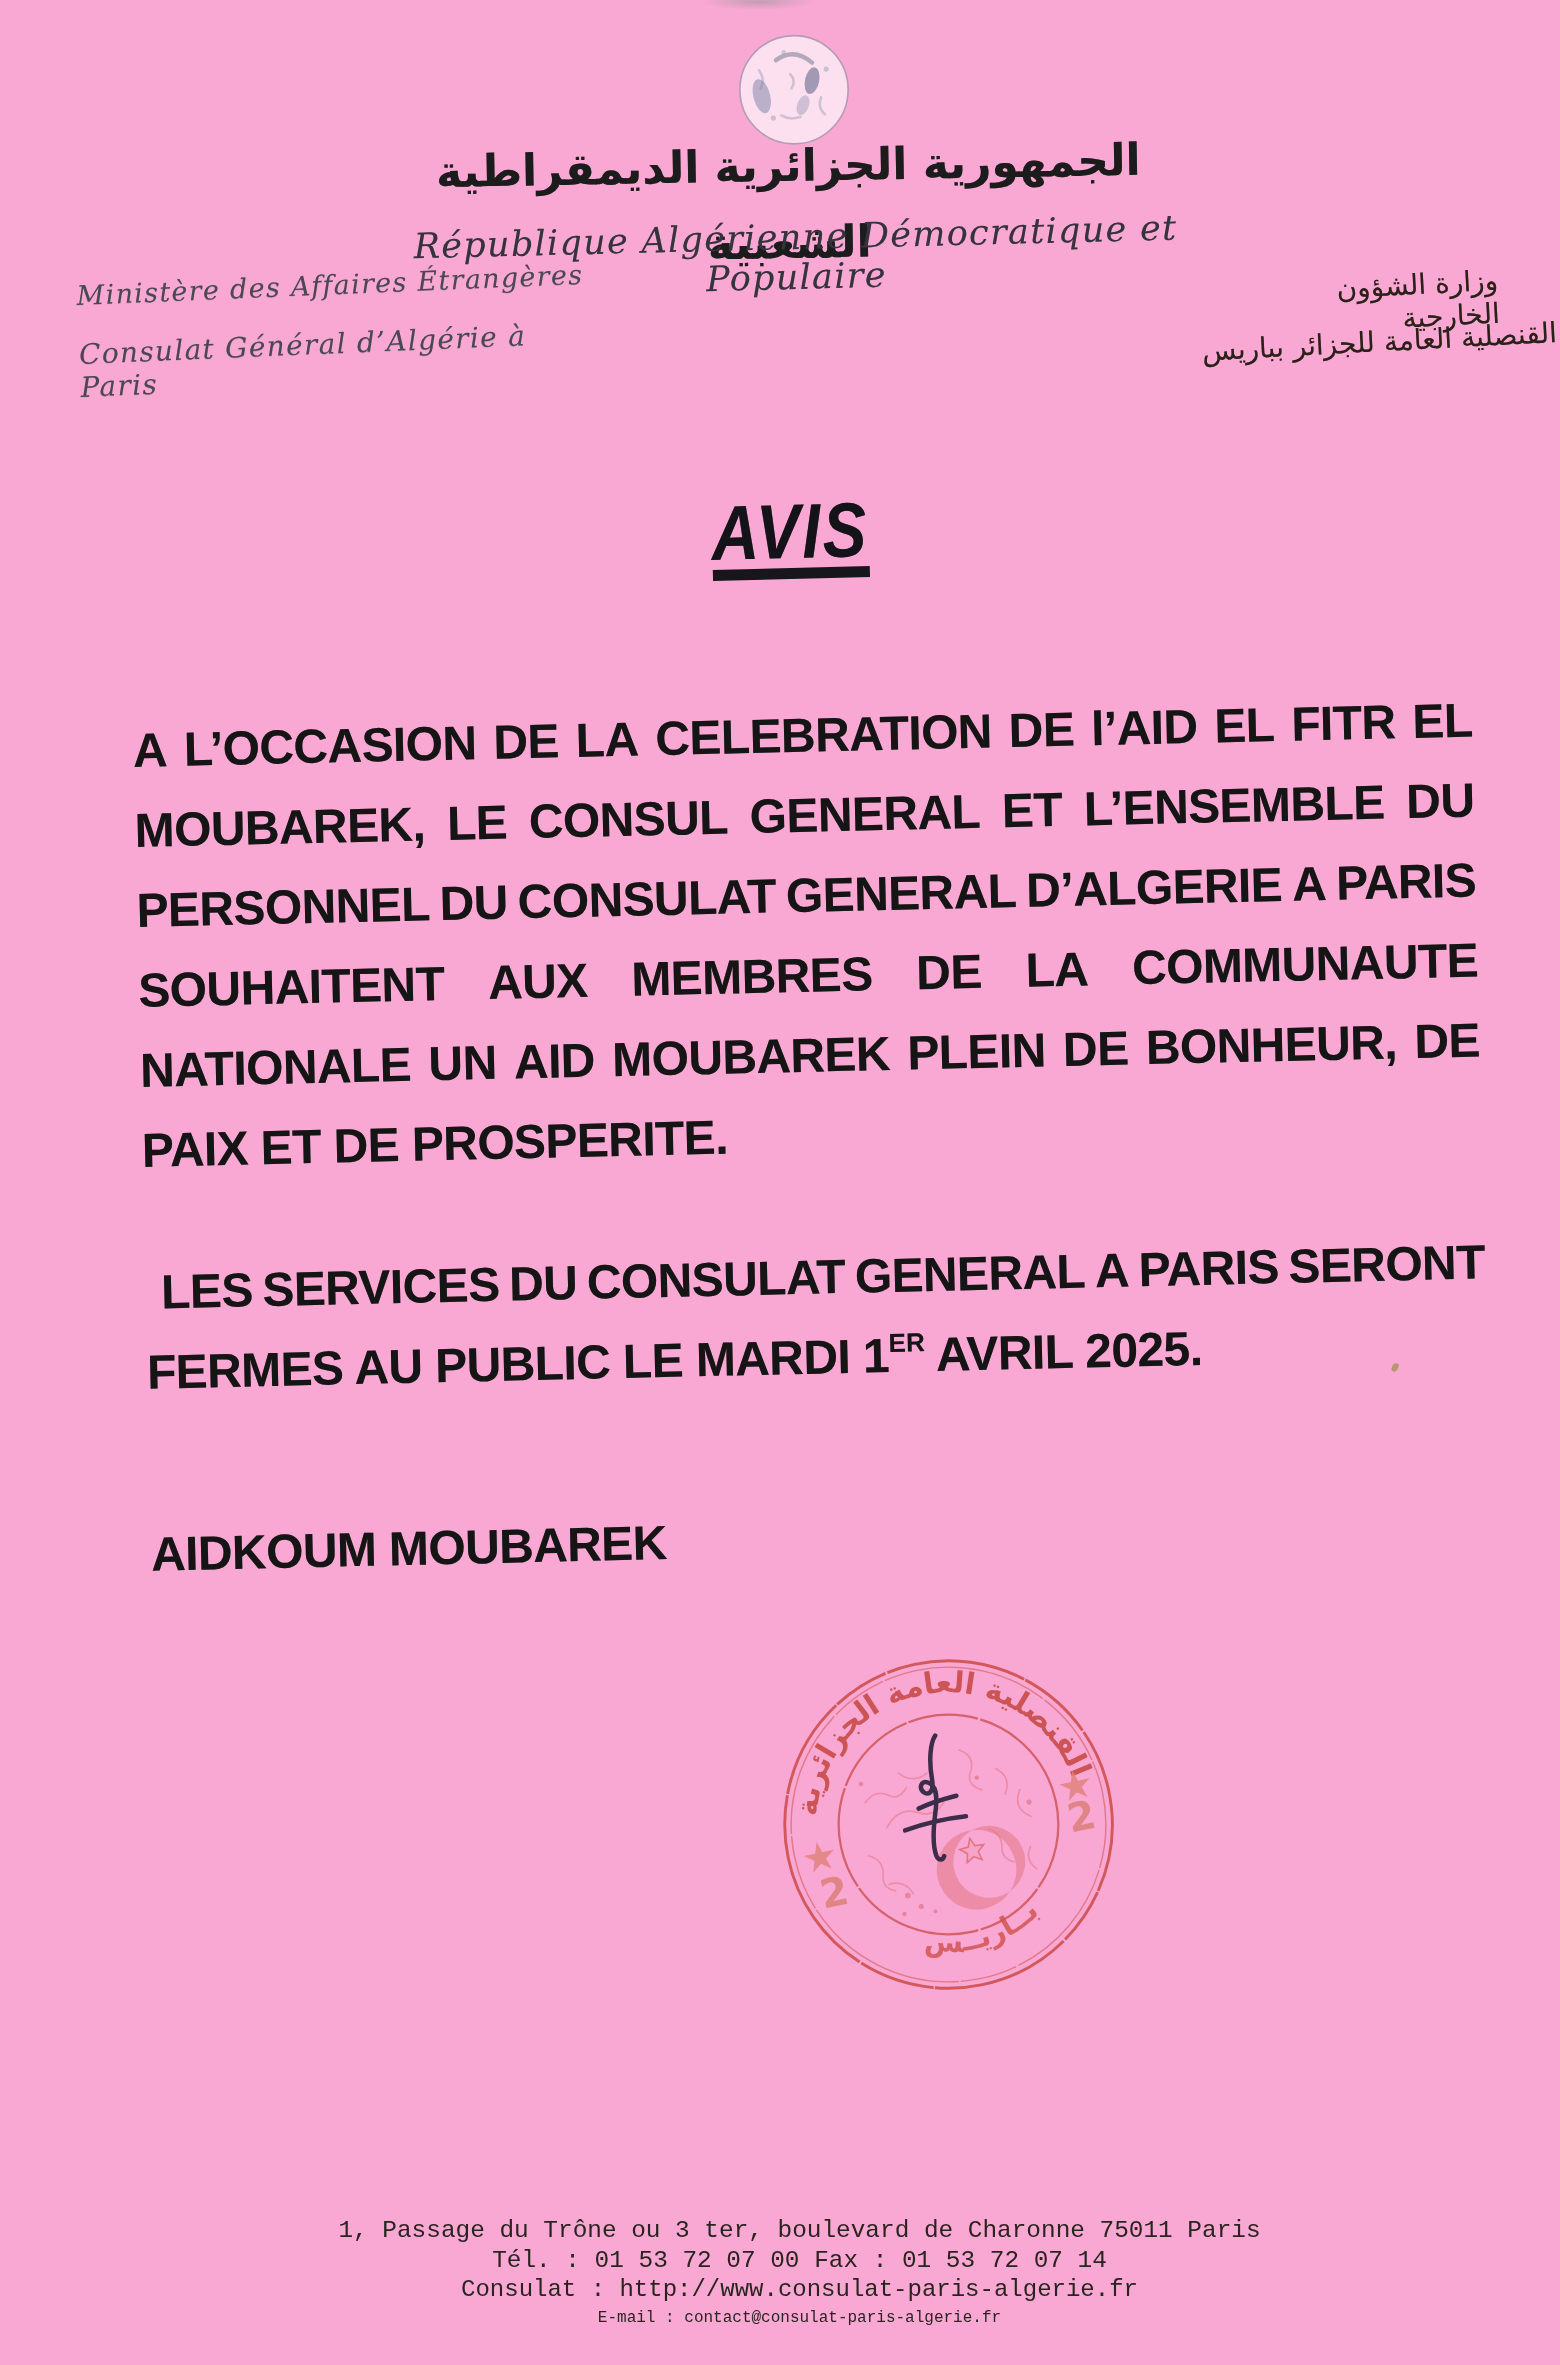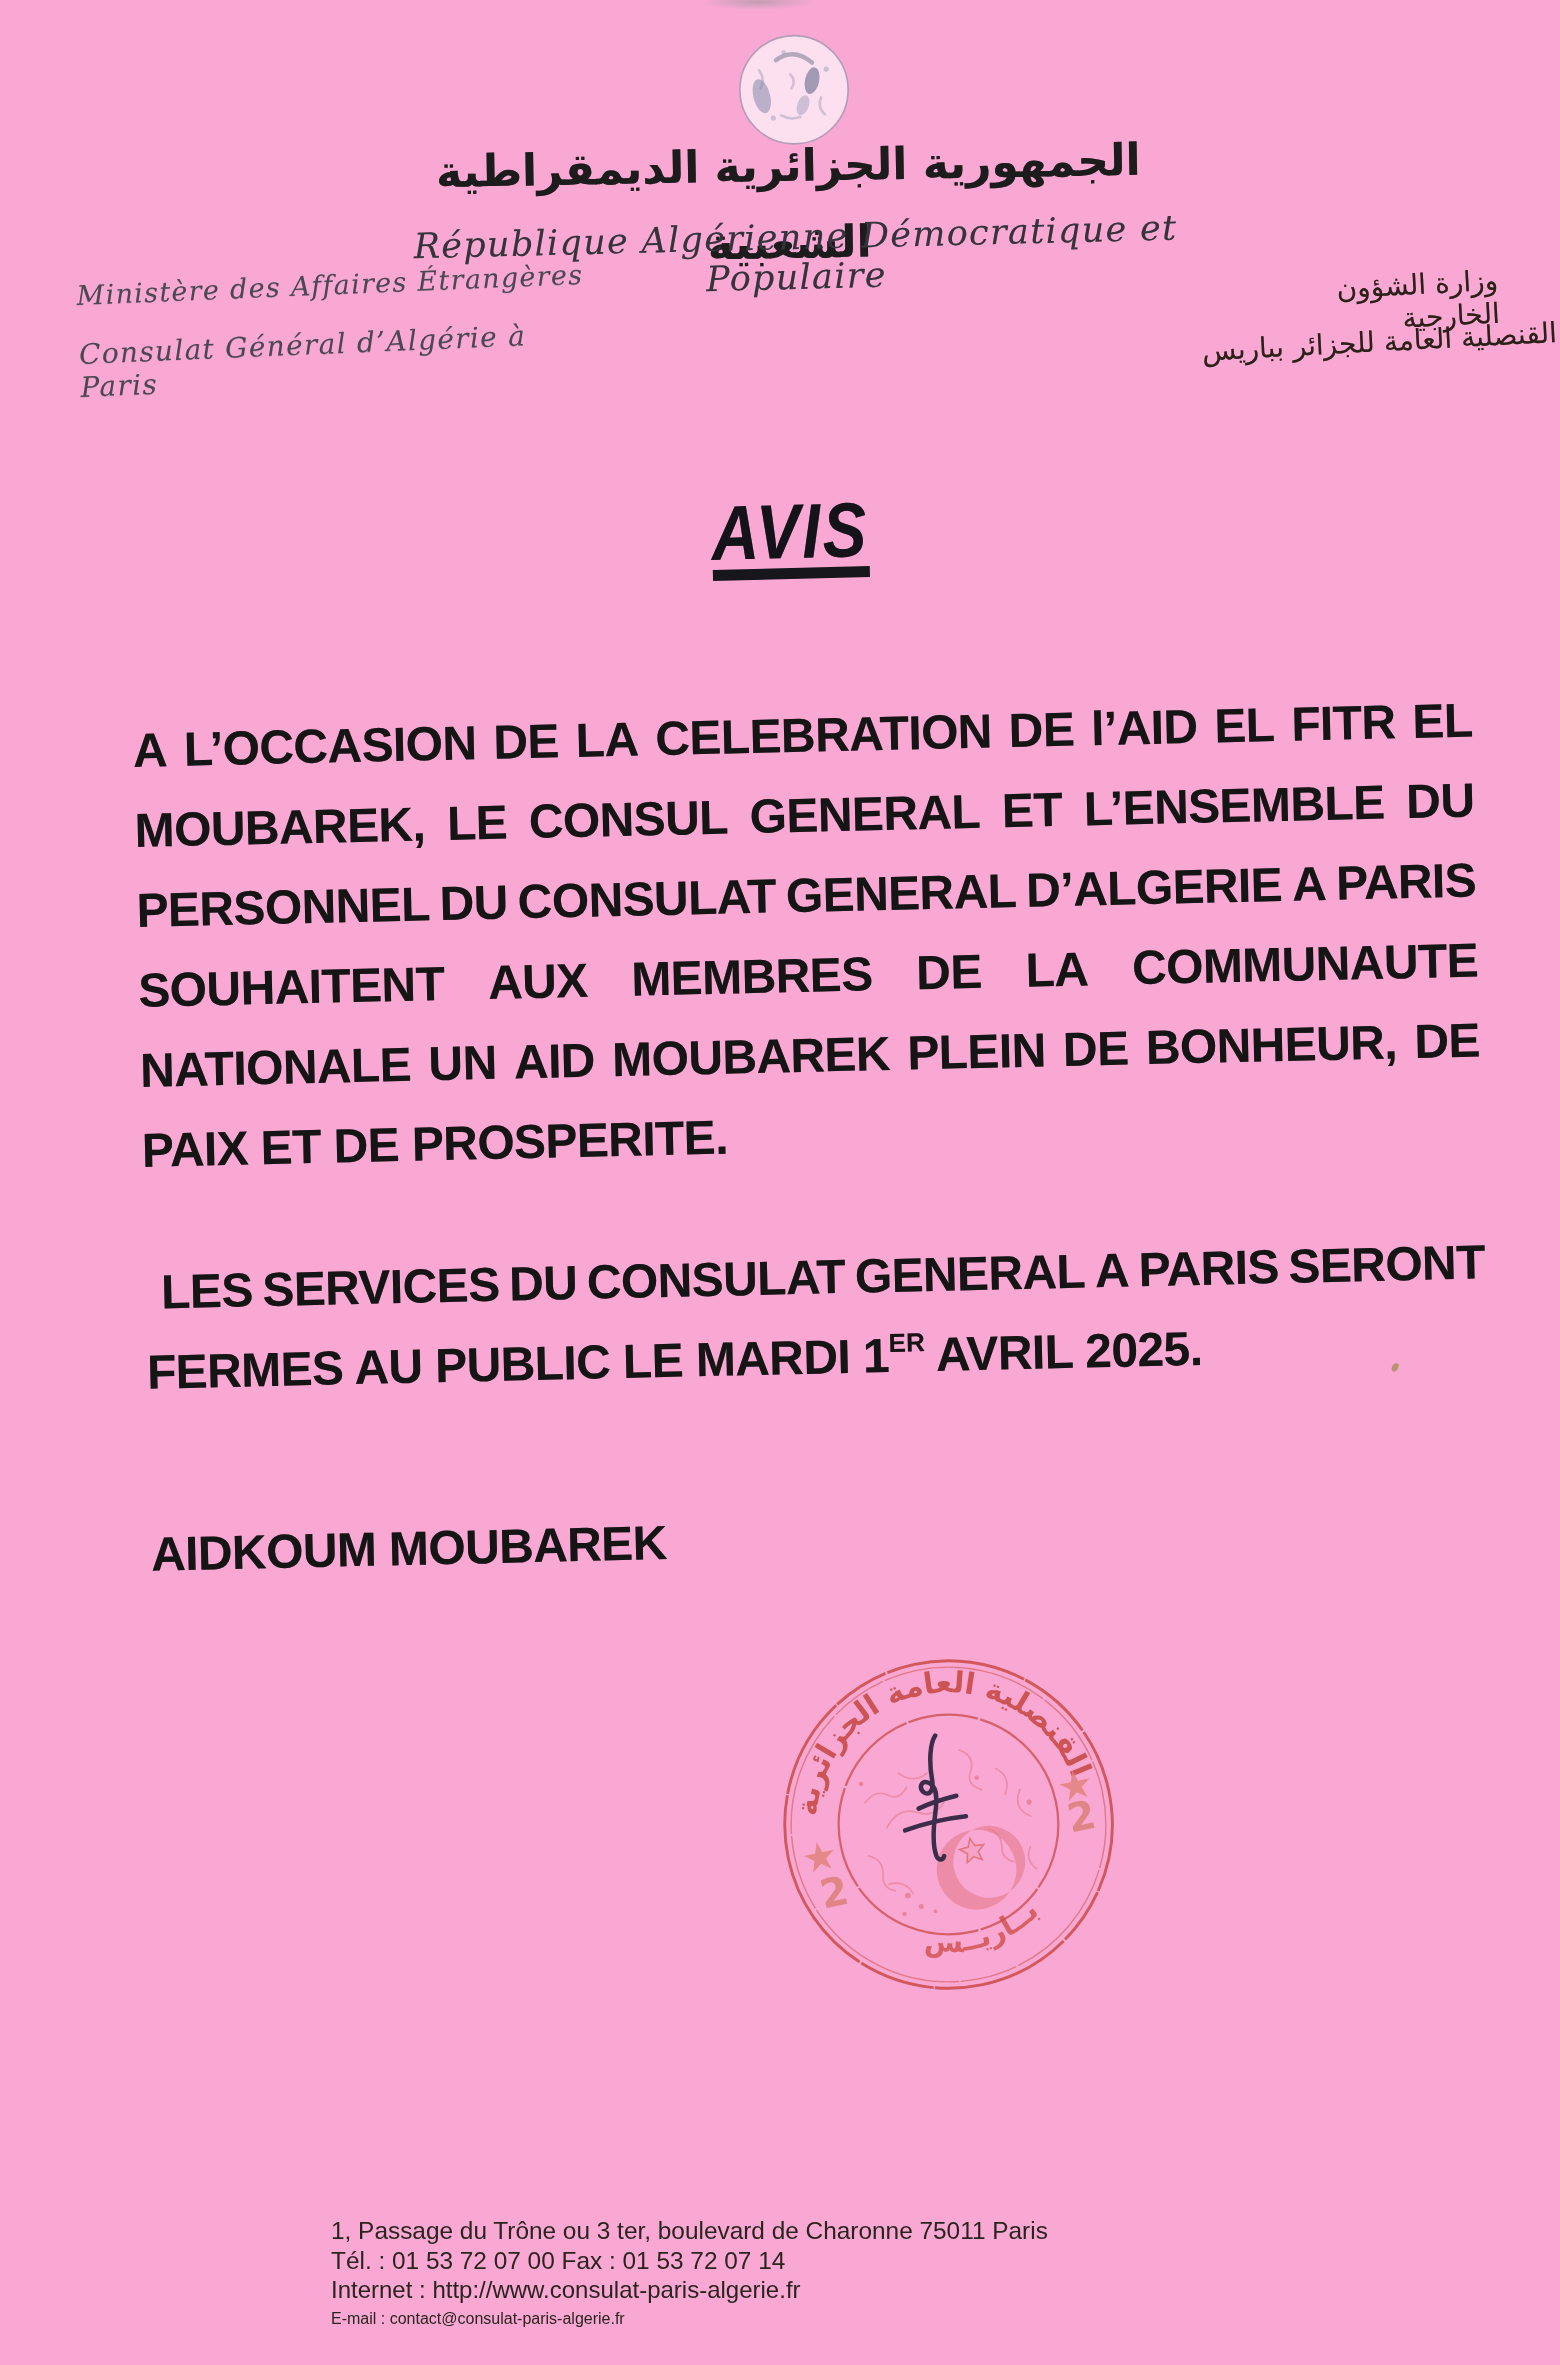--- a/index.html
+++ b/index.html
@@ -62,22 +62,22 @@
   .gap-par{margin-top:62px;}
   .gap-close{margin-top:102px;}
   .supscript{font-size:26px; letter-spacing:0; position:relative; top:-20.5px;}
   .speck{position:absolute; left:1392px; top:1363px; width:6.4px; height:9px;
     border-radius:60% 40% 50% 50%; background:#a98f55; opacity:.8; transform:rotate(25deg);}
   
   .stamp{position:absolute; left:743px; top:1619px; width:411px; height:411px;}
   .signature{position:absolute; left:894px; top:1724px; width:85px; height:150px;}
   
   .footer{
-    position:absolute; left:331px; top:2216px; width:937px; text-align:left;
-    color:#2a241f; font-family:Liberation Sans, sans-serif;
+    position:absolute; left:331px; top:2216px; width:937px; text-align:center;
+    color:#2a241f; font-family:Liberation Mono, monospace;
   }
   .footer .f1{font-size:24.4px; line-height:29.5px;}
   .footer .f2{font-size:24.4px; line-height:29.5px;}
   .footer .f3{font-size:24px; line-height:29px;}
   .footer .f4{font-size:16px; line-height:29px;}
 </style>
 </head>
 <body>
 
 <div class="page">
@@ -235,18 +235,18 @@
     <g fill="none" stroke="#2c2340" stroke-width="7" stroke-linecap="round" opacity=".92">
       <path d="M 64,18 C 56,30 54,58 59,86 C 62,103 56,112 47,107 C 38,101 41,88 52,91 C 66,95 68,112 64,140 C 60,172 62,196 66,206 C 69,213 76,213 78,206"></path>
       <path d="M 17,166 C 45,156 85,147 112,144"></path>
       <path d="M 38,132 C 55,124 77,117 97,112"></path>
     </g>
   </svg>
 
   <div class="footer">
     <div class="f1">1, Passage du Trône ou 3 ter, boulevard de Charonne 75011 Paris</div>
     <div class="f2">Tél. : 01 53 72 07 00 Fax : 01 53 72 07 14</div>
-    <div class="f3">Internet : http://www.consulat-paris-algerie.fr</div>
+    <div class="f3">Consulat : http://www.consulat-paris-algerie.fr</div>
     <div class="f4">E-mail : contact@consulat-paris-algerie.fr</div>
   </div>
 
 </div>
 
 
 </body></html>

